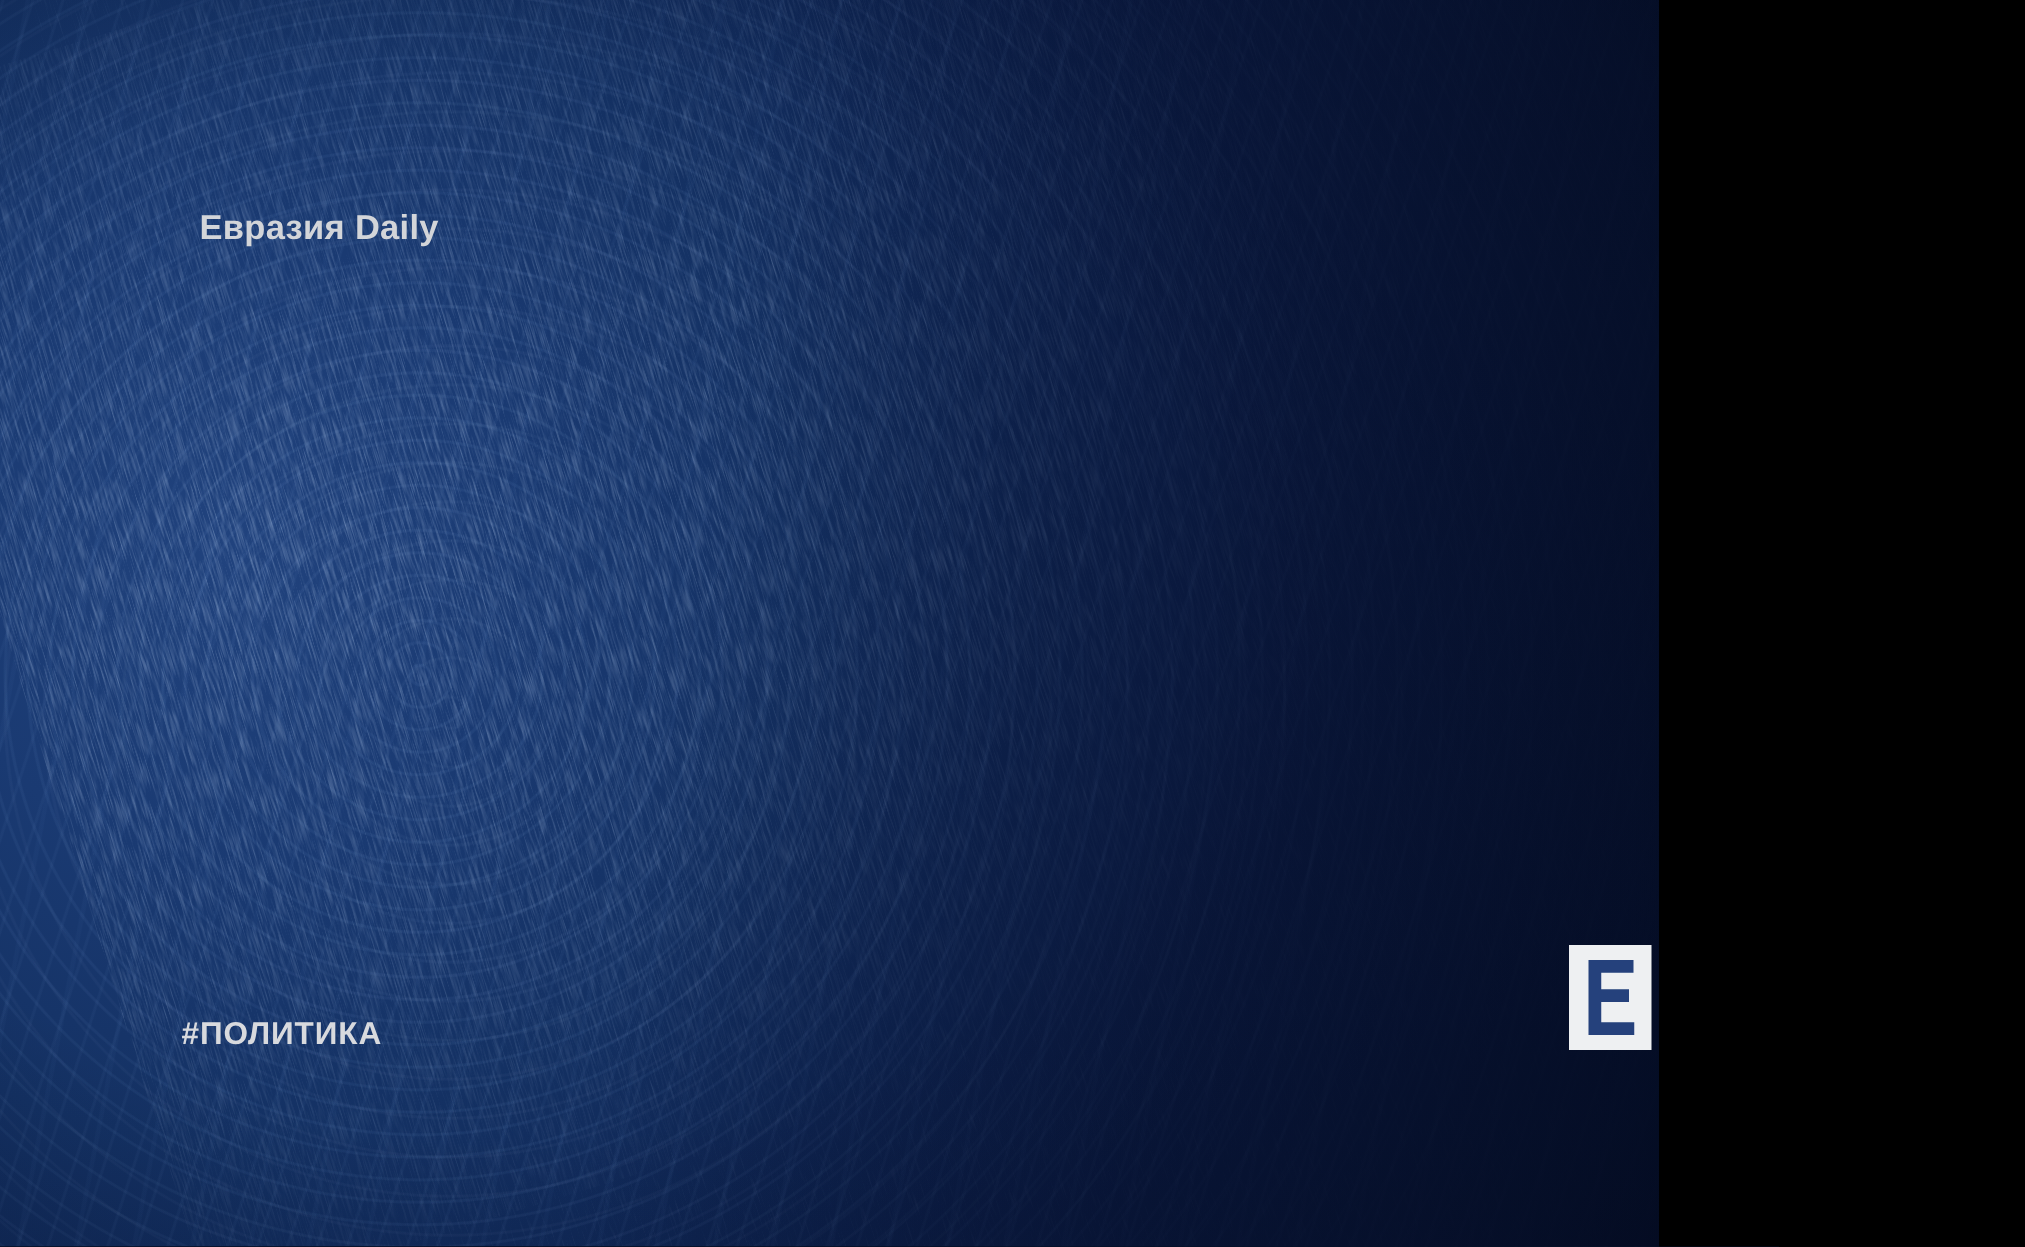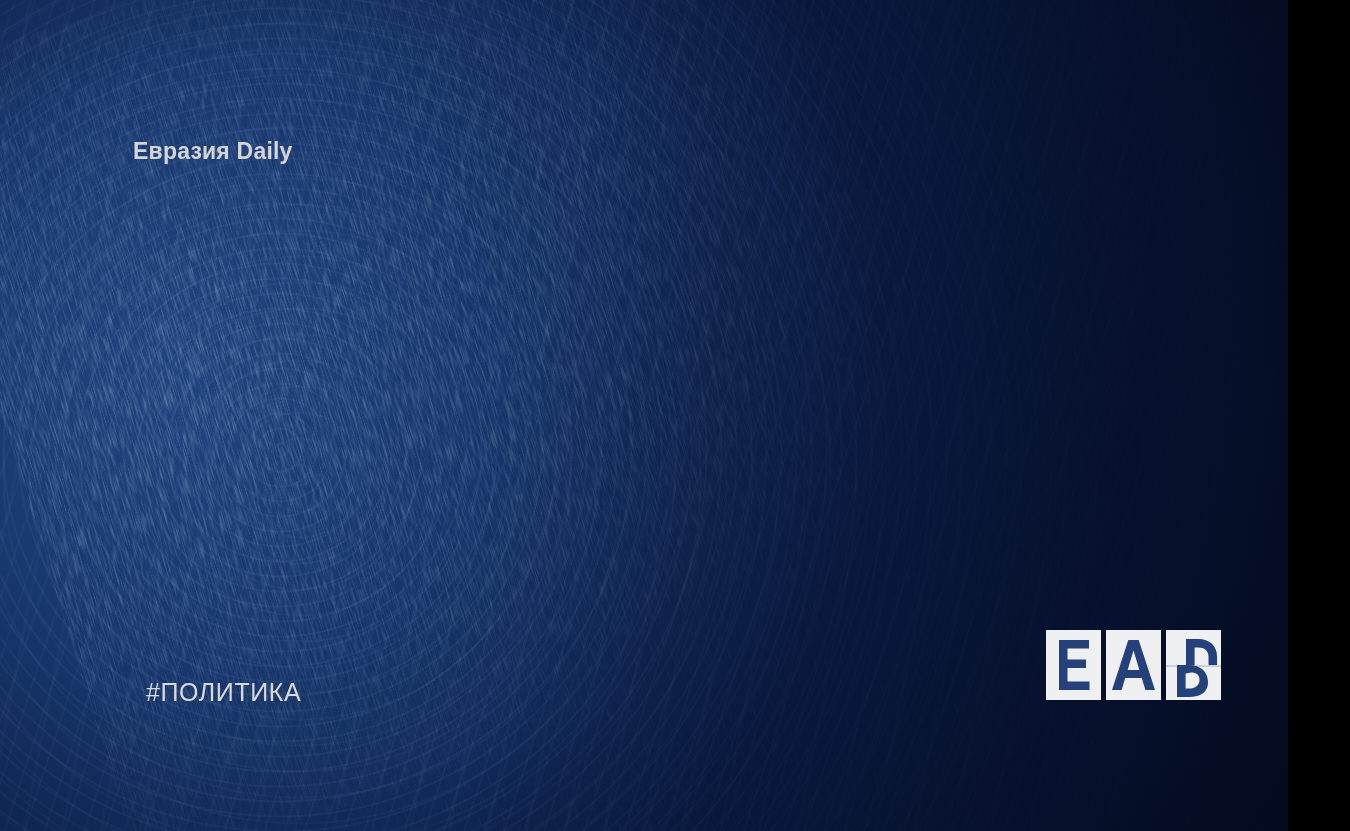--- a/index.html
+++ b/index.html
@@ -4,21 +4,21 @@
 <title>EADaily Social Card</title>
 <style>
   html, body {
     margin: 0;
     padding: 0;
     background: #000;
   }
 
   .card {
     position: relative;
-    width: 1288px;
+    width: 1106px;
     height: 831px;
     overflow: hidden;
     background-color: #0b1c47;
     font-family: "Liberation Sans", sans-serif;
     -webkit-font-smoothing: antialiased;
   }
 
   
   .bg-base {
     position: absolute;
@@ -128,24 +128,24 @@
     margin: 0;
     font-size: 54px;
     line-height: 71px;
     font-weight: bold;
     color: #ffffff;
     letter-spacing: -0.2px;
   }
 
   .hashtag {
     position: absolute;
-    left: 146px;
+    left: 121px;
     top: 678px;
-    font-size: 25px;
-    font-weight: normal;
+    font-size: 21px;
+    font-weight: bold;
     letter-spacing: 0.6px;
     color: #d8dade;
     white-space: nowrap;
   }
 
   
   .logo {
     position: absolute;
     left: 1046px;
     top: 630px;

